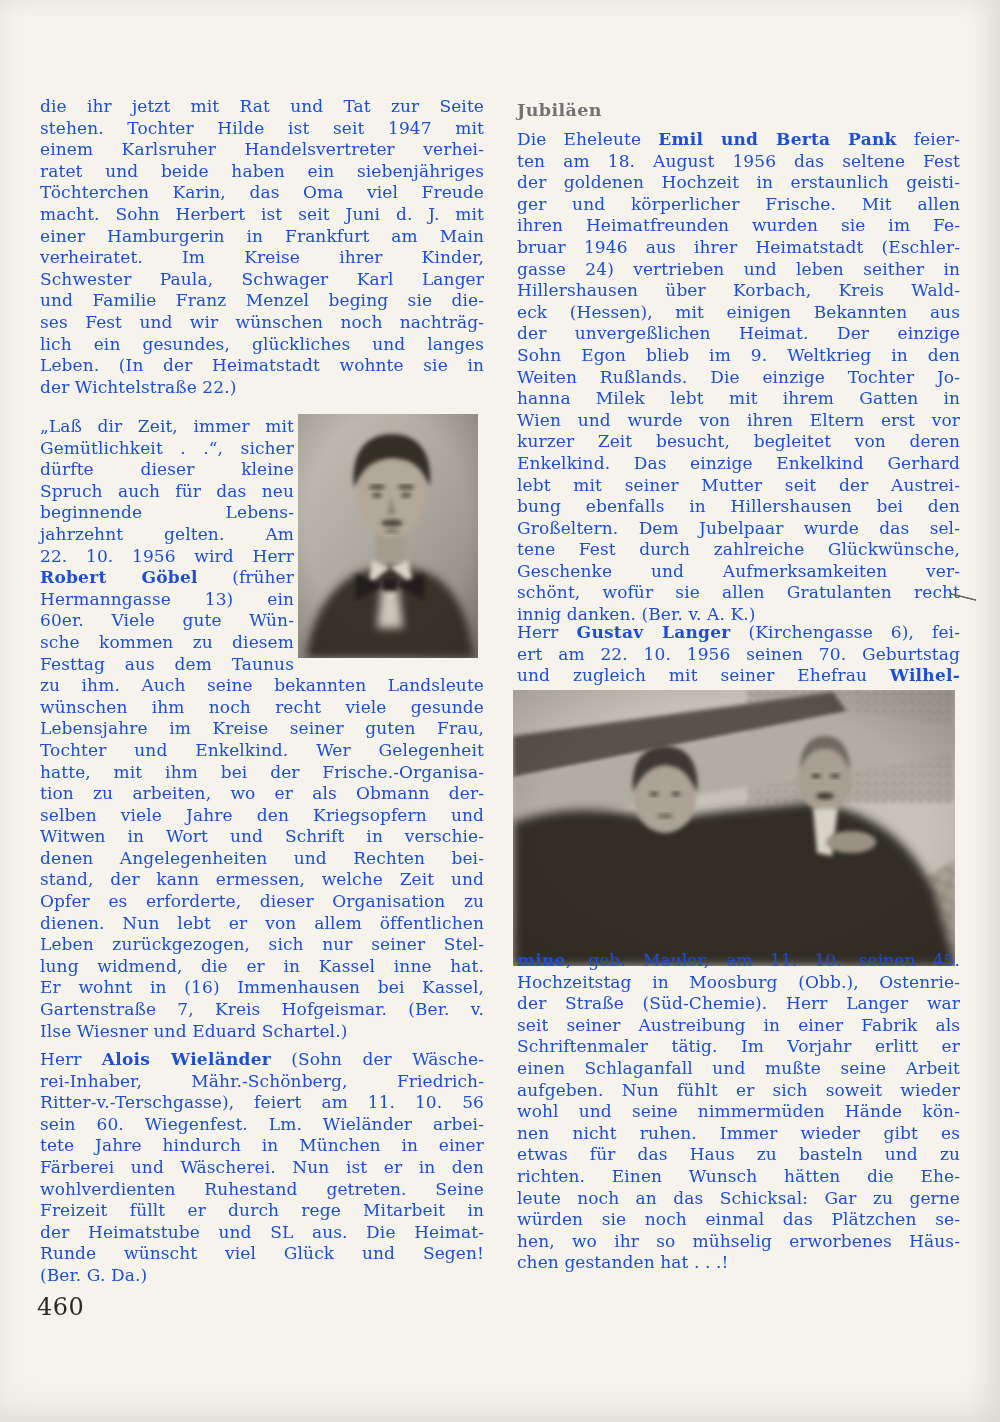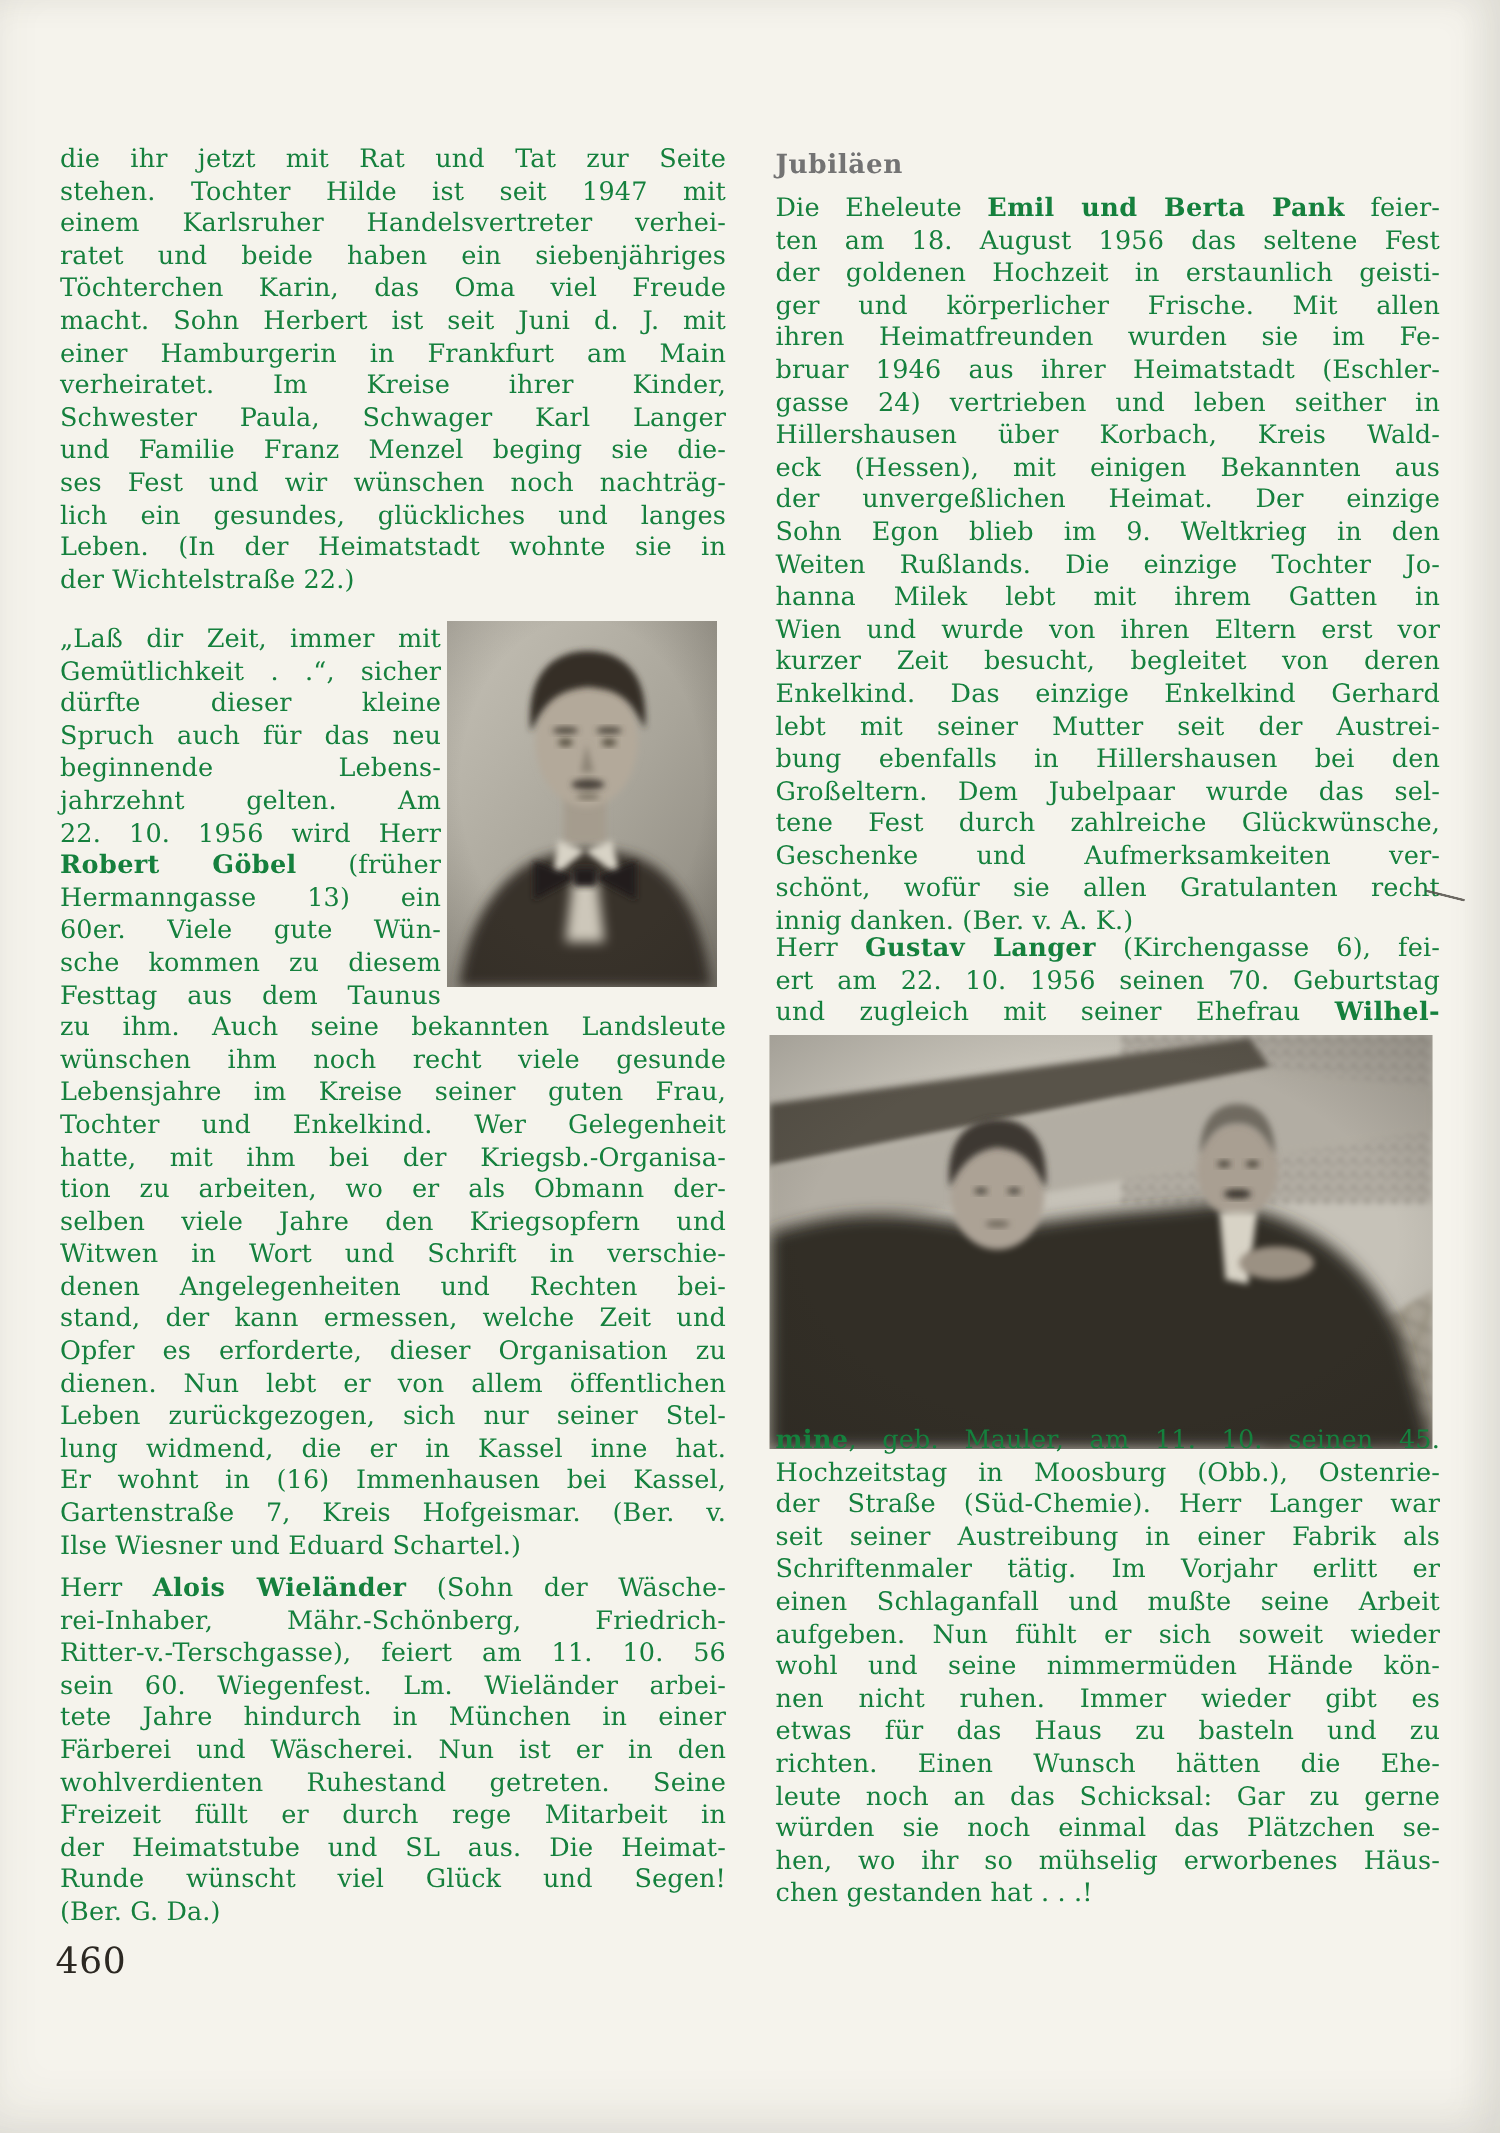--- a/index.html
+++ b/index.html
@@ -10,21 +10,21 @@
     overflow: hidden;
   }
   .sheet {
     position: relative;
     width: 1000px; height: 1422px;
     background: #f5f3ec;
     box-shadow: inset -14px 0 22px rgba(90,85,75,0.10), inset 0 -18px 30px rgba(90,85,75,0.07);
   }
   .para {
     position: absolute;
-    color: #15803d;
+    color: #1d4ed8;
   }
   .line {
     font-size: 17px;
     line-height: 21.6px;
     text-align: justify;
     text-align-last: justify;
     letter-spacing: 0.1px;
     white-space: normal;
   }
   .line b { font-weight: 700; letter-spacing: 0.25px; }
@@ -89,21 +89,21 @@
       <div class="line"><span>22. 10. 1956 wird Herr</span></div>
       <div class="line"><b>Robert Göbel</b><span> (früher</span></div>
       <div class="line"><span>Hermanngasse 13) ein</span></div>
       <div class="line"><span>60er. Viele gute Wün-</span></div>
       <div class="line"><span>sche kommen zu diesem</span></div>
       <div class="line"><span>Festtag aus dem Taunus</span></div>
       <div class="line"><span>zu ihm. Auch seine bekannten Landsleute</span></div>
       <div class="line"><span>wünschen ihm noch recht viele gesunde</span></div>
       <div class="line"><span>Lebensjahre im Kreise seiner guten Frau,</span></div>
       <div class="line"><span>Tochter und Enkelkind. Wer Gelegenheit</span></div>
-      <div class="line"><span>hatte, mit ihm bei der Kriegsb.-Organisa-</span></div>
+      <div class="line"><span>hatte, mit ihm bei der Frische.-Organisa-</span></div>
       <div class="line"><span>tion zu arbeiten, wo er als Obmann der-</span></div>
       <div class="line"><span>selben viele Jahre den Kriegsopfern und</span></div>
       <div class="line"><span>Witwen in Wort und Schrift in verschie-</span></div>
       <div class="line"><span>denen Angelegenheiten und Rechten bei-</span></div>
       <div class="line"><span>stand, der kann ermessen, welche Zeit und</span></div>
       <div class="line"><span>Opfer es erforderte, dieser Organisation zu</span></div>
       <div class="line"><span>dienen. Nun lebt er von allem öffentlichen</span></div>
       <div class="line"><span>Leben zurückgezogen, sich nur seiner Stel-</span></div>
       <div class="line"><span>lung widmend, die er in Kassel inne hat.</span></div>
       <div class="line"><span>Er wohnt in (16) Immenhausen bei Kassel,</span></div>

